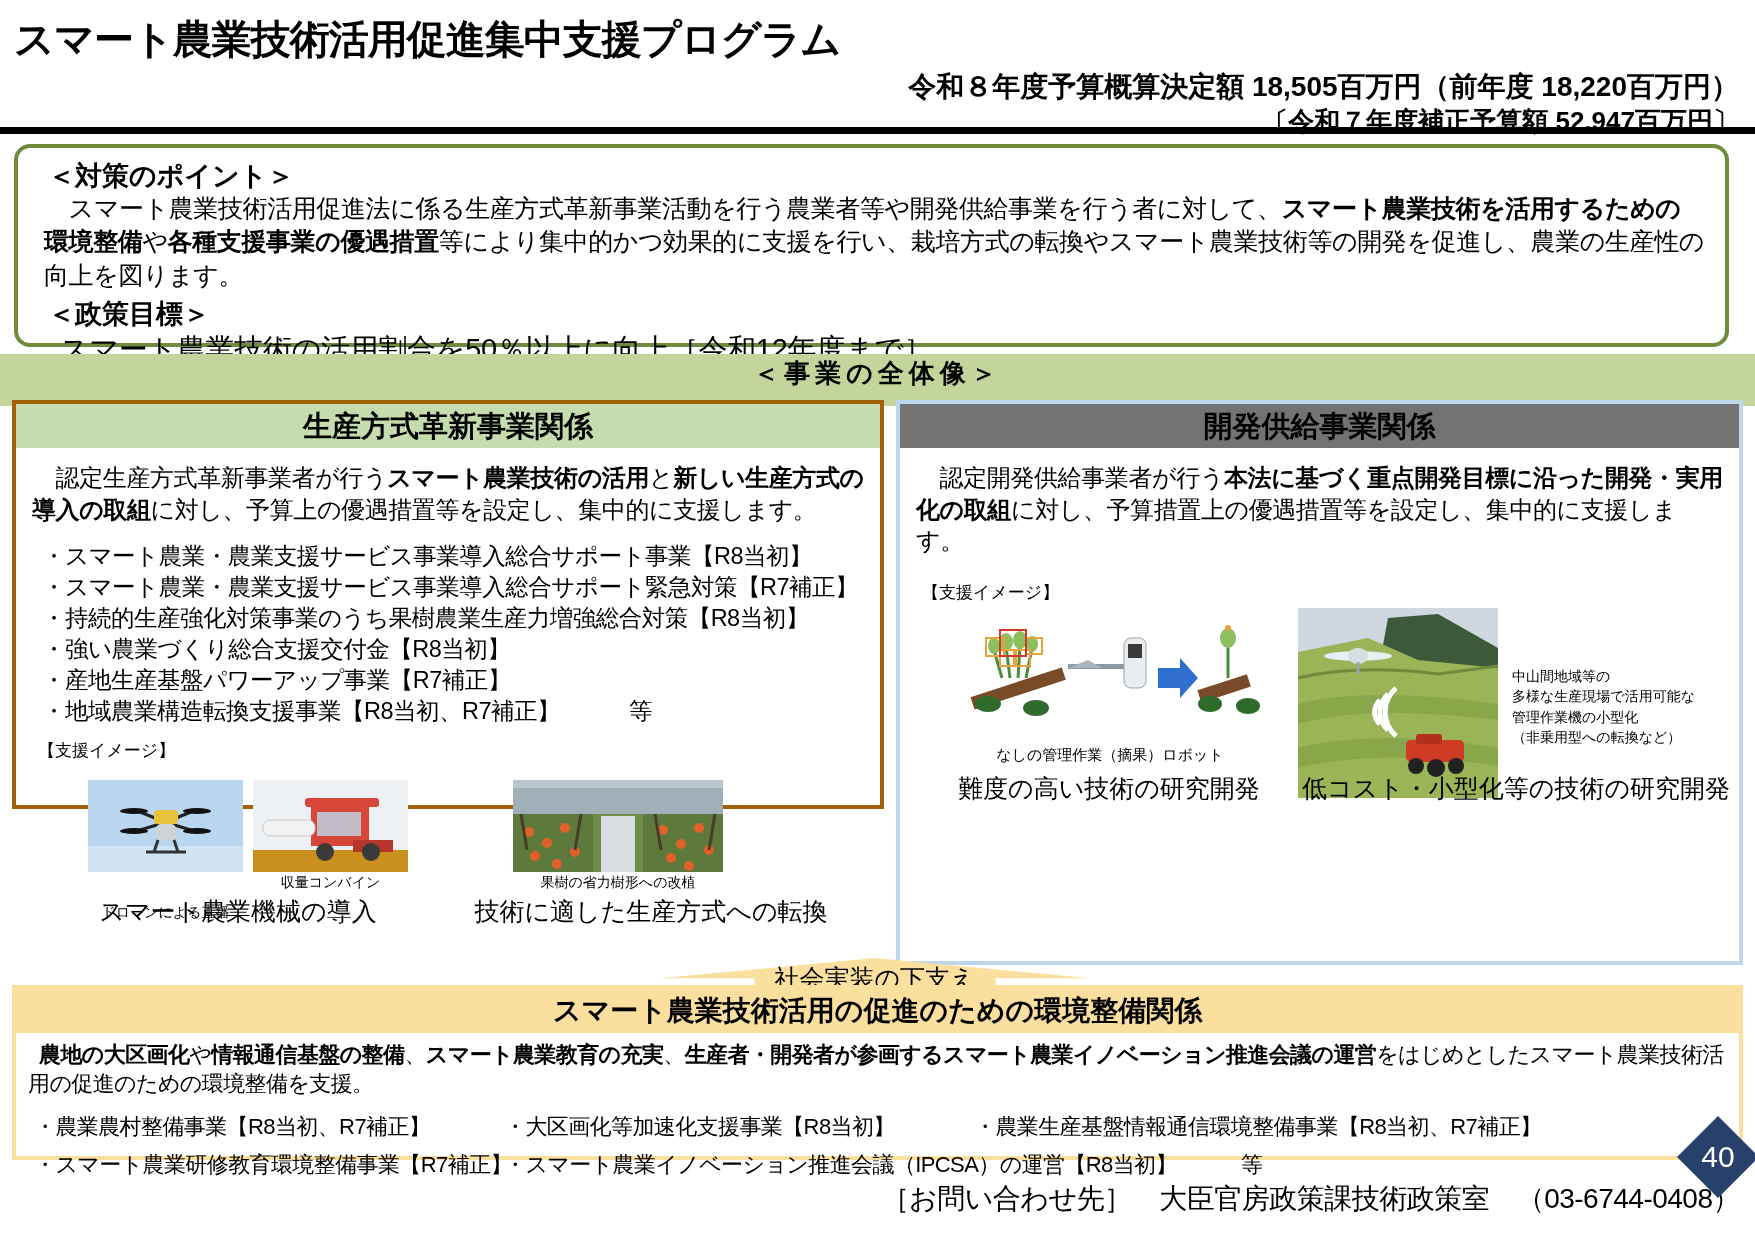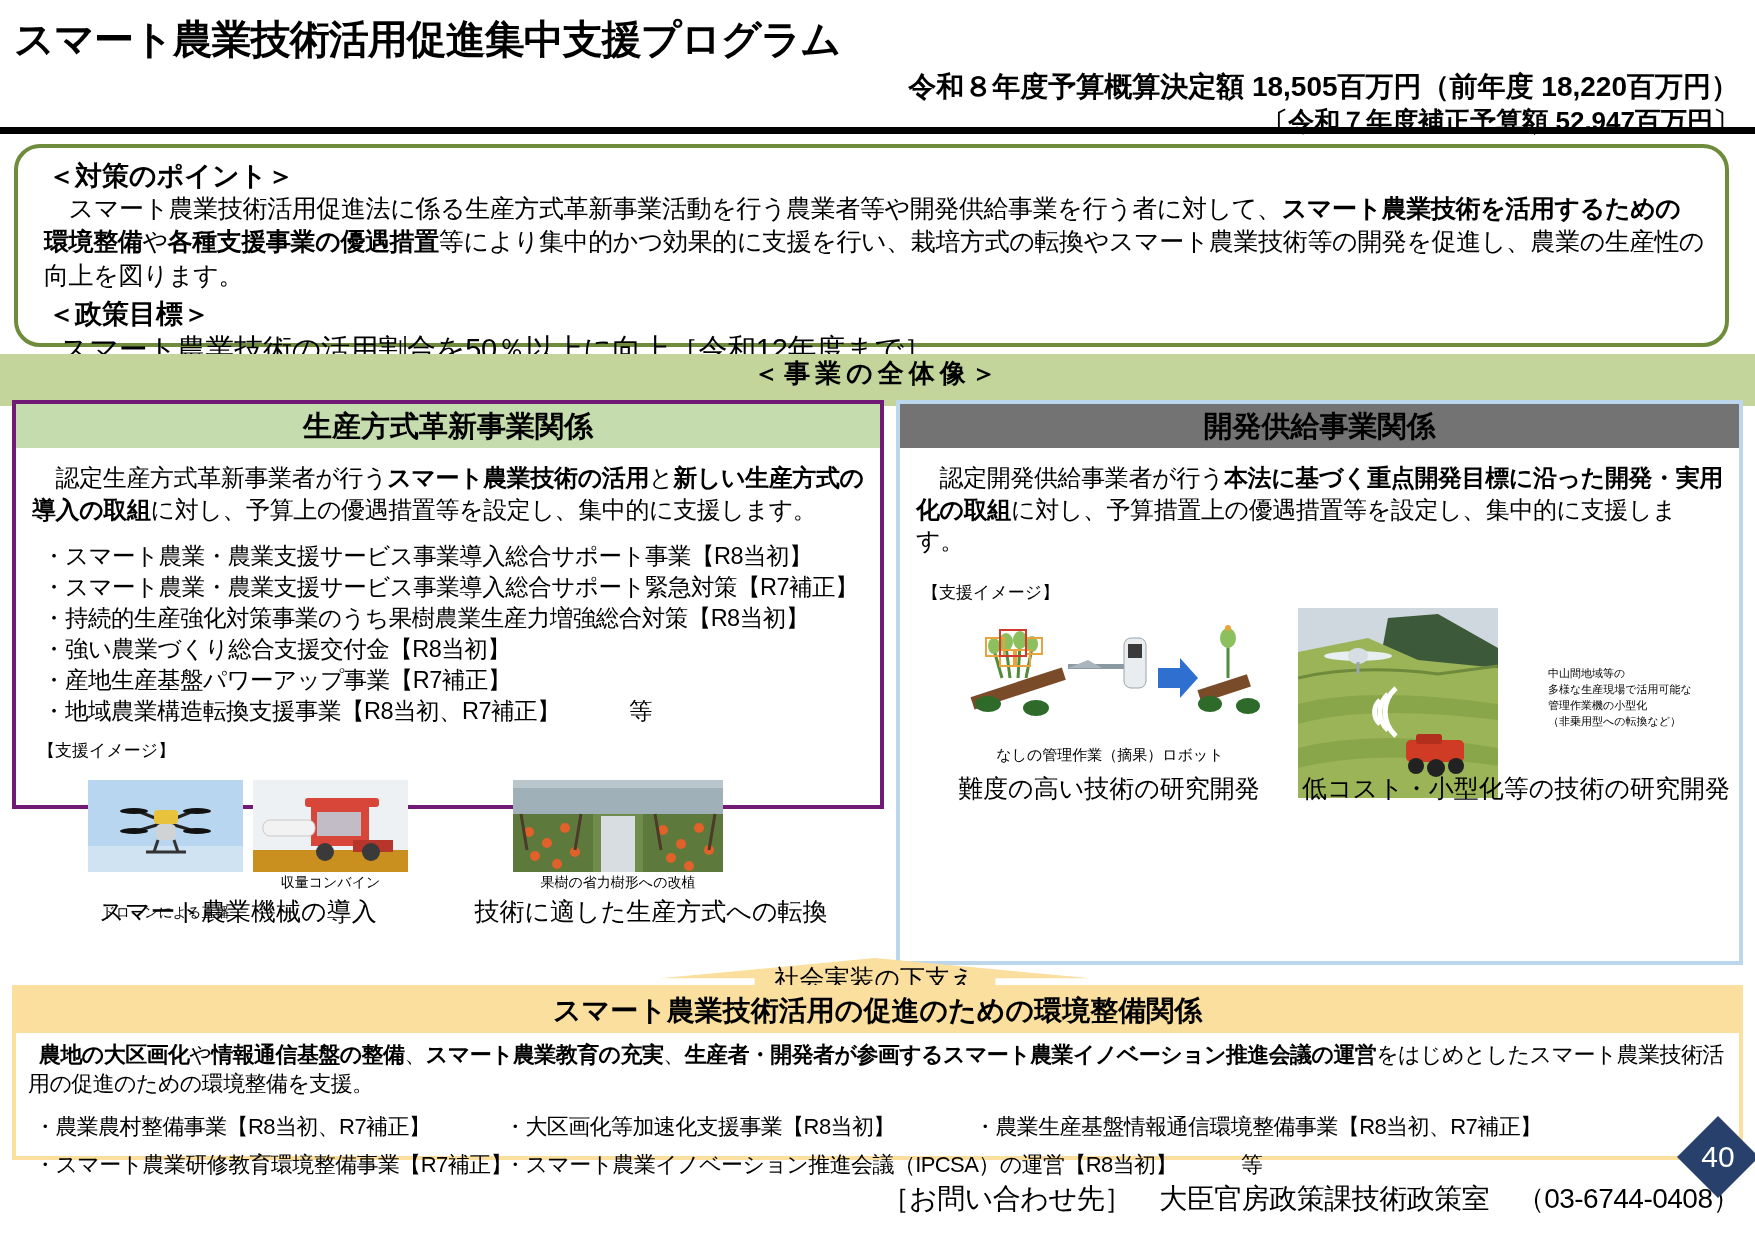--- a/index.html
+++ b/index.html
@@ -27,21 +27,21 @@
     position:absolute;right:16px;top:104px;
     font-size:26px;font-weight:bold;white-space:nowrap;
   }
   .rule{
     position:absolute;left:0;top:127px;width:1755px;height:7px;background:#000;
   }
 
   
   .pointsbox{
     position:absolute;left:14px;top:144px;width:1715px;height:203px;
-    border:4px solid #6f8b3c;border-radius:26px;background:#fff;
+    border:4px solid #6f8b3c;border-radius:16px;background:#fff;
     box-sizing:border-box;
   }
   .pb-head{
     position:absolute;left:30px;top:10px;font-size:27px;font-weight:bold;
   }
   .pb-body{
     position:absolute;left:26px;top:44px;width:1660px;
     font-size:25px;line-height:1.33;letter-spacing:-0.4px;
   }
   .pb-head2{
@@ -58,21 +58,21 @@
     background:#c3d59a;
   }
   .overview span{
     display:block;text-align:center;font-size:26px;font-weight:bold;
     line-height:38px;letter-spacing:5px;
   }
 
   
   .panelL{
     position:absolute;left:12px;top:400px;width:872px;height:409px;
-    border:4px solid #701a75;box-sizing:border-box;background:#fff;
+    border:4px solid #a16207;box-sizing:border-box;background:#fff;
   }
   .panelR{
     position:absolute;left:896px;top:400px;width:847px;height:565px;
     border:4px solid #bcd6ec;box-sizing:border-box;background:#fff;
   }
   .phead{
     height:44px;line-height:44px;text-align:center;
     font-size:29px;font-weight:bold;
   }
   .phead.green{background:#c5dcae;}
@@ -349,21 +349,21 @@
           </g>
           <g transform="translate(108,126)">
             <rect x="0" y="6" width="58" height="22" rx="5" fill="#cf3b24"></rect>
             <rect x="10" y="0" width="26" height="10" rx="3" fill="#b22f1d"></rect>
             <circle cx="10" cy="32" r="8" fill="#222"></circle>
               <circle cx="30" cy="34" r="9" fill="#222"></circle>
             <circle cx="50" cy="32" r="8" fill="#222"></circle>
           </g>
         </svg>
       </div>
-      <div style="position:absolute;left:612px;top:62px;font-size:11px;line-height:1.45;margin-left:36px;">
+      <div style="position:absolute;left:612px;top:62px;font-size:14px;line-height:1.45;">
         <div>中山間地域等の</div>
         <div>多様な生産現場で活用可能な</div>
         <div>管理作業機の小型化</div>
         <div>（非乗用型への転換など）</div>
       </div>
 
       <div class="bigcap" style="left:24px;top:168px;width:370px;">難度の高い技術の研究開発</div>
       <div class="bigcap" style="left:396px;top:168px;width:440px;">低コスト・小型化等の技術の研究開発</div>
     </div>
   </div>

